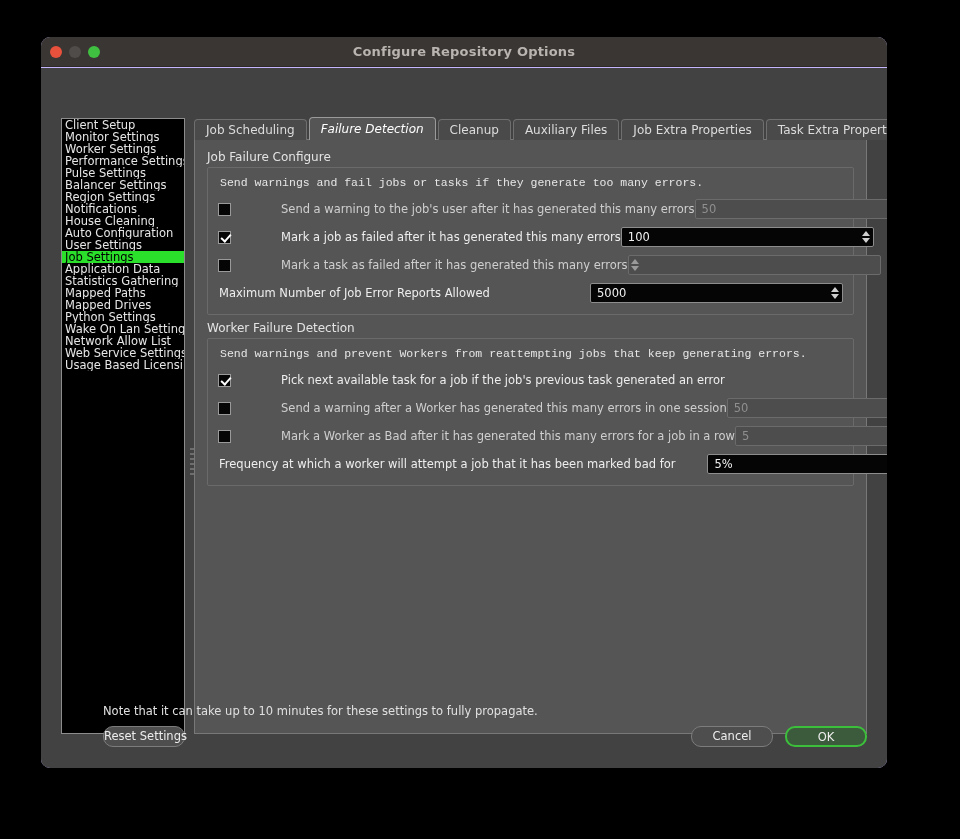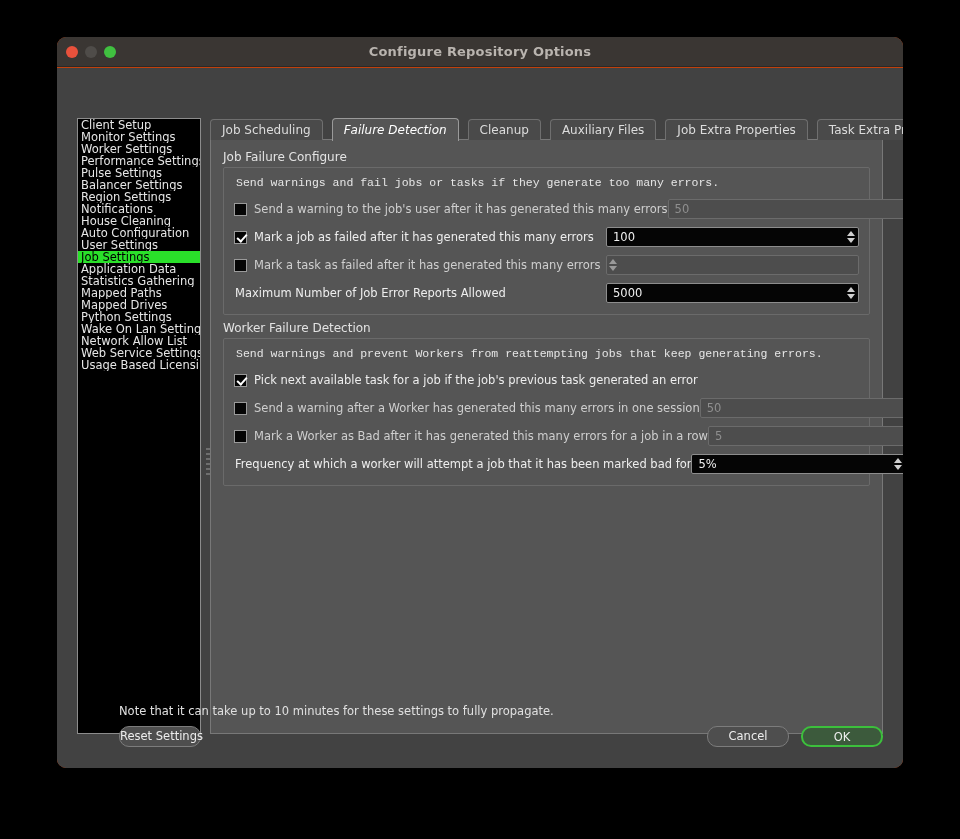--- a/index.html
+++ b/index.html
@@ -7,23 +7,23 @@
     margin: 0; padding: 0;
     width: 960px; height: 839px;
     background: #000;
     font-family: "DejaVu Sans", "Liberation Sans", sans-serif;
     overflow: hidden;
   }
 
   
   #window {
     position: absolute;
-    left: 57px; top: 37px;
+    left: 41px; top: 37px;
     width: 846px; height: 731px;
-    background: #c2410c;
+    background: #c4b5fd;
     border-radius: 9px 9px 9px 9px;
     overflow: hidden;
     box-shadow: 0 2px 14px rgba(0,0,0,0.6);
   }
 
   #titlebar {
     height: 30px;
     background: #3a3633;
     position: relative;
     border-bottom: 1px solid #2c2927;
@@ -94,22 +94,22 @@
   #content {
     position: absolute;
     left: 153px; top: 50px;
     right: 20px; height: 616px;
   }
   #tabbar {
     position: absolute;
     left: 0; top: 0;
     height: 22px;
     display: flex;
-    align-items: center;
-    gap: 9px;
+    align-items: flex-end;
+    gap: 2px;
     z-index: 3;
   }
   .tab {
     height: 21px;
     line-height: 20px;
     padding: 0 11px;
     font-size: 12px;
     color: #dcdcdc;
     background: #4a4a4a;
     border: 1px solid #6f6f6f;
@@ -152,21 +152,21 @@
     margin: 0 0 9px 2px;
     font-family: Liberation Mono, monospace;
   }
 
   .row {
     display: flex;
     align-items: center;
     height: 22px;
     margin-bottom: 6px;
   }
-  .row:last-child { margin-bottom: 0; }
+  .row:last-child { margin-bottom: 0; gap: 32px; }
 
   .cb {
     width: 13px; height: 13px;
     background: #050505;
     border: 1px solid #9a9a9a;
     margin-right: 7px;
     flex: 0 0 auto;
     position: relative;
   }
   .cb.checked::after {
@@ -176,20 +176,21 @@
     width: 4px; height: 8px;
     border: solid #ffffff;
     border-width: 0 2px 2px 0;
     transform: rotate(42deg);
   }
   .row-label {
     font-size: 11.5px;
     color: #eeeeee;
     white-space: nowrap;
     flex: 0 0 auto;
+    margin-left: 43px;
   }
   .row-label.dim { color: #cfcfcf; }
   .row-label.plain { margin-left: 1px; }
 
   .spin {
     margin-left: auto;
     height: 20px;
     display: flex;
     align-items: stretch;
     background: #050505;

